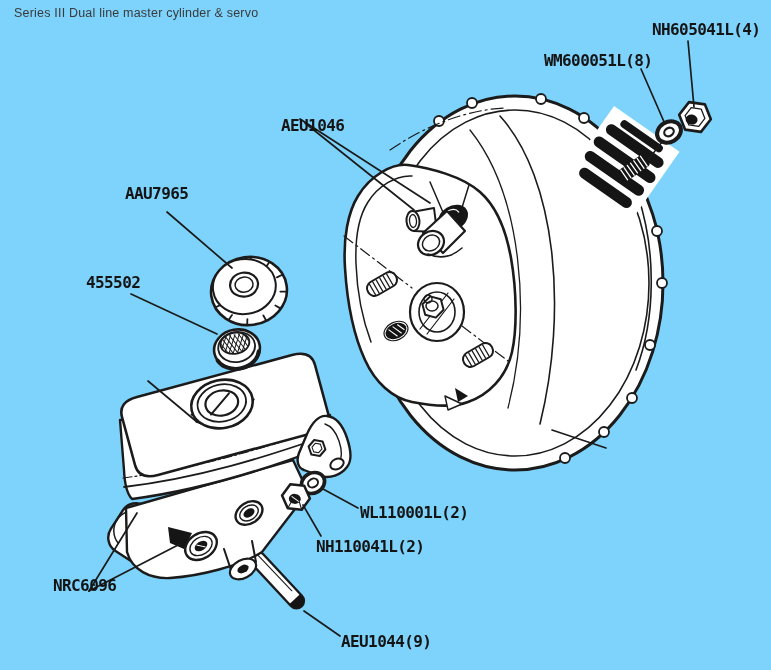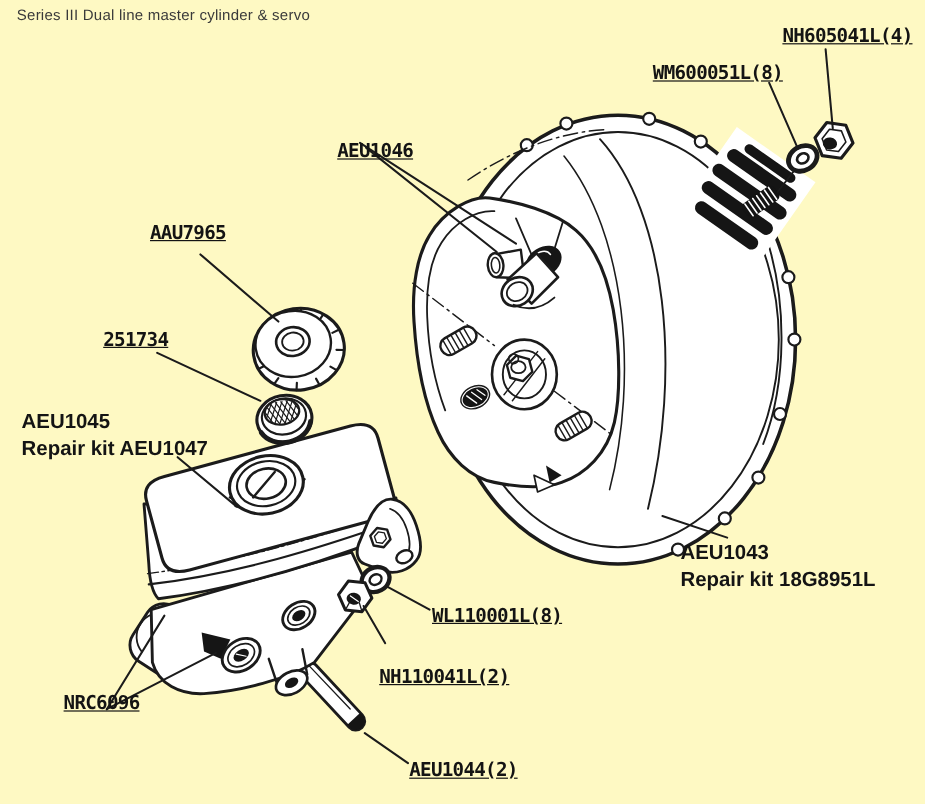--- a/index.html
+++ b/index.html
@@ -1,22 +1,22 @@
 <!DOCTYPE html>
 <html><head>
 <meta charset="utf-8">
 <style>
   html,body{margin:0;padding:0;background:#ffffff;}
-  #page{position:relative;width:771px;height:670px;background:#fef9c3;overflow:hidden;
+  #page{position:relative;width:771px;height:670px;background:#7dd3fc;overflow:hidden;
         font-family:"Liberation Sans", sans-serif;color:#1b1b1b;}
   #art{position:absolute;left:0;top:0;}
   .title{position:absolute;left:14px;top:6px;font-size:12.5px;color:#3a3a3a;
          letter-spacing:.2px;white-space:nowrap;}
   .plabel{position:absolute;font-family:"DejaVu Sans Mono", monospace;font-weight:bold;
-          font-size:16px;letter-spacing:-0.6px;white-space:nowrap;color:#141414;text-decoration:underline;}
+          font-size:16px;letter-spacing:-0.6px;white-space:nowrap;color:#141414;}
   .klabel{position:absolute;font-weight:bold;font-size:17px;line-height:22px;
           white-space:nowrap;color:#141414;}
 </style>
 </head>
 <body>
 
 <div id="page">
 
 <svg id="art" width="771" height="670" viewBox="0 0 771 670">
   <g stroke="#1b1b1b" fill="none" stroke-linecap="round" stroke-linejoin="round">
@@ -268,30 +268,22 @@
     </g>
   </g>
 </svg>
 
 <div class="title">Series III Dual line master cylinder &amp; servo</div>
 
 <div class="plabel" style="left:652px;top:20px">NH605041L(4)</div>
 <div class="plabel" style="left:544px;top:51px">WM600051L(8)</div>
 <div class="plabel" style="left:281px;top:116px">AEU1046</div>
 <div class="plabel" style="left:125px;top:184px">AAU7965</div>
-<div class="plabel" style="left:86px;top:273px">251734</div>
-
-<div class="klabel" style="left:18px;top:341px">
-  <div>AEU1045</div>
-  <div>Repair kit AEU1047</div>
+<div class="plabel" style="left:86px;top:273px">455502</div>
+
+
+
+<div class="plabel" style="left:360px;top:503px">WL110001L(2)</div>
+<div class="plabel" style="left:316px;top:537px">NH110041L(2)</div>
+<div class="plabel" style="left:53px;top:576px">NRC6096</div>
+<div class="plabel" style="left:341px;top:632px">AEU1044(9)</div>
+
 </div>
 
-<div class="klabel" style="left:567px;top:450px">
-  <div>AEU1043</div>
-  <div>Repair kit 18G8951L</div>
-</div>
-
-<div class="plabel" style="left:360px;top:503px">WL110001L(8)</div>
-<div class="plabel" style="left:316px;top:554px">NH110041L(2)</div>
-<div class="plabel" style="left:53px;top:576px">NRC6096</div>
-<div class="plabel" style="left:341px;top:632px">AEU1044(2)</div>
-
-</div>
-
 </body></html>

